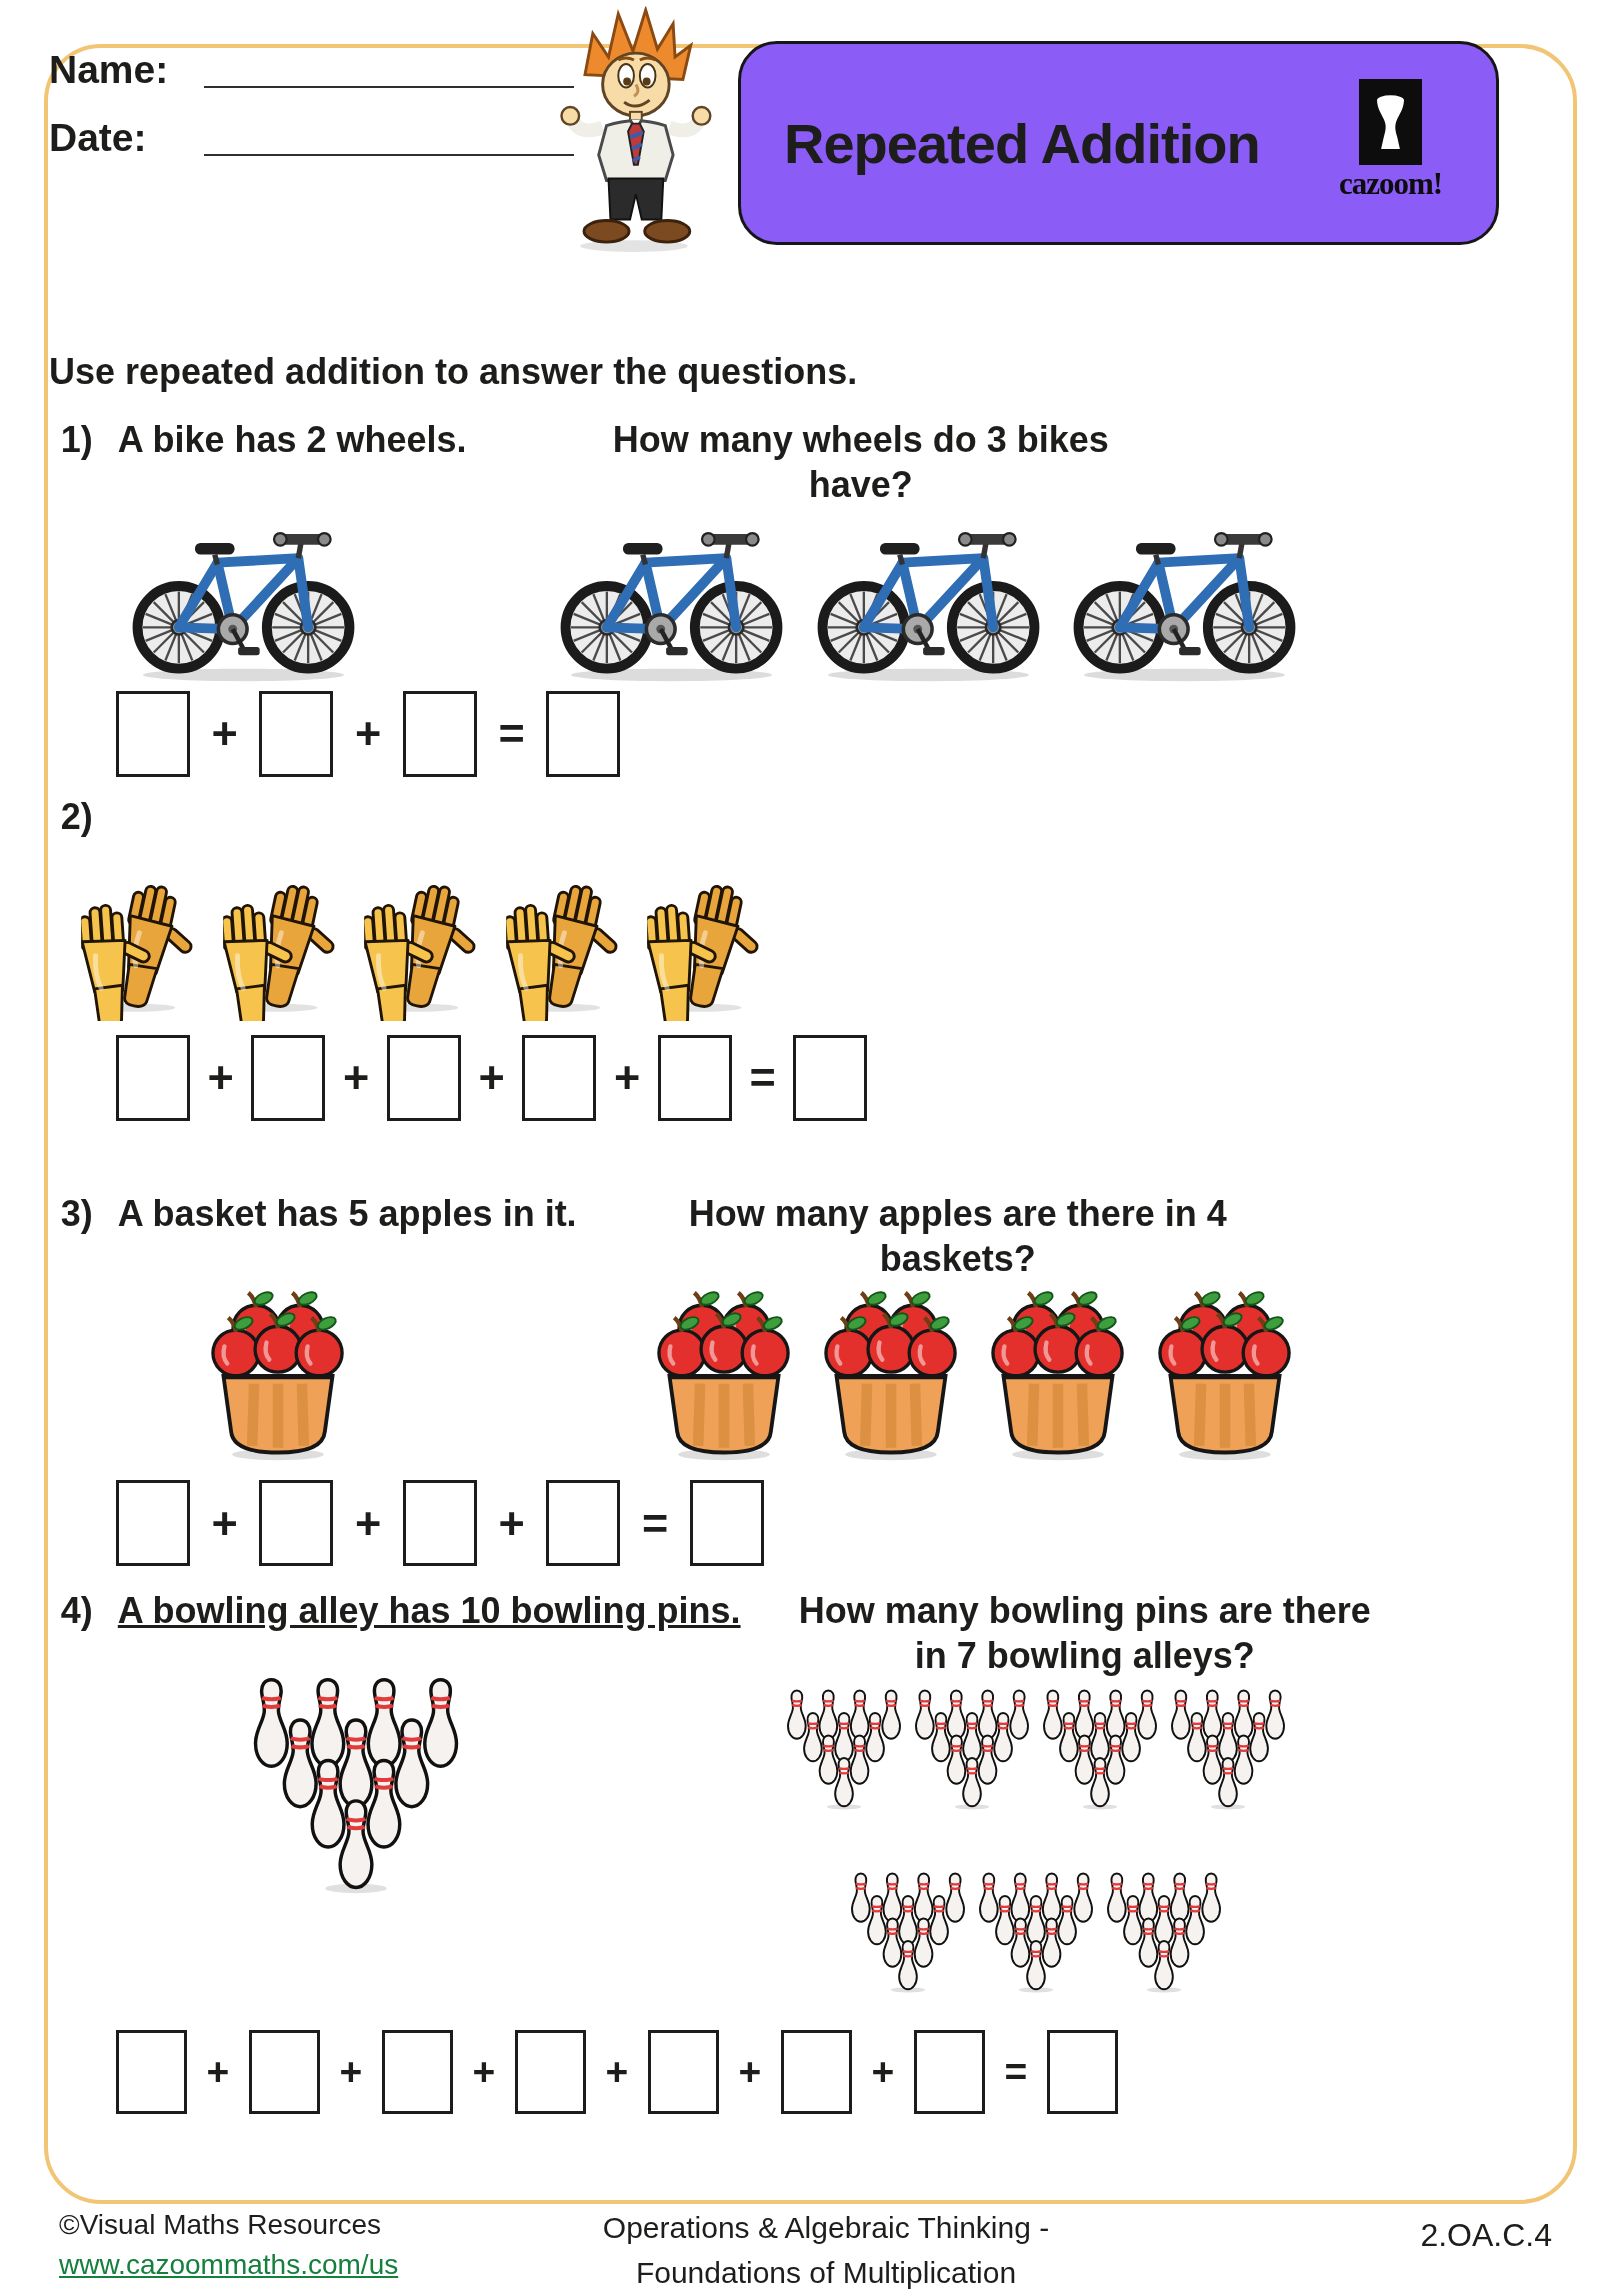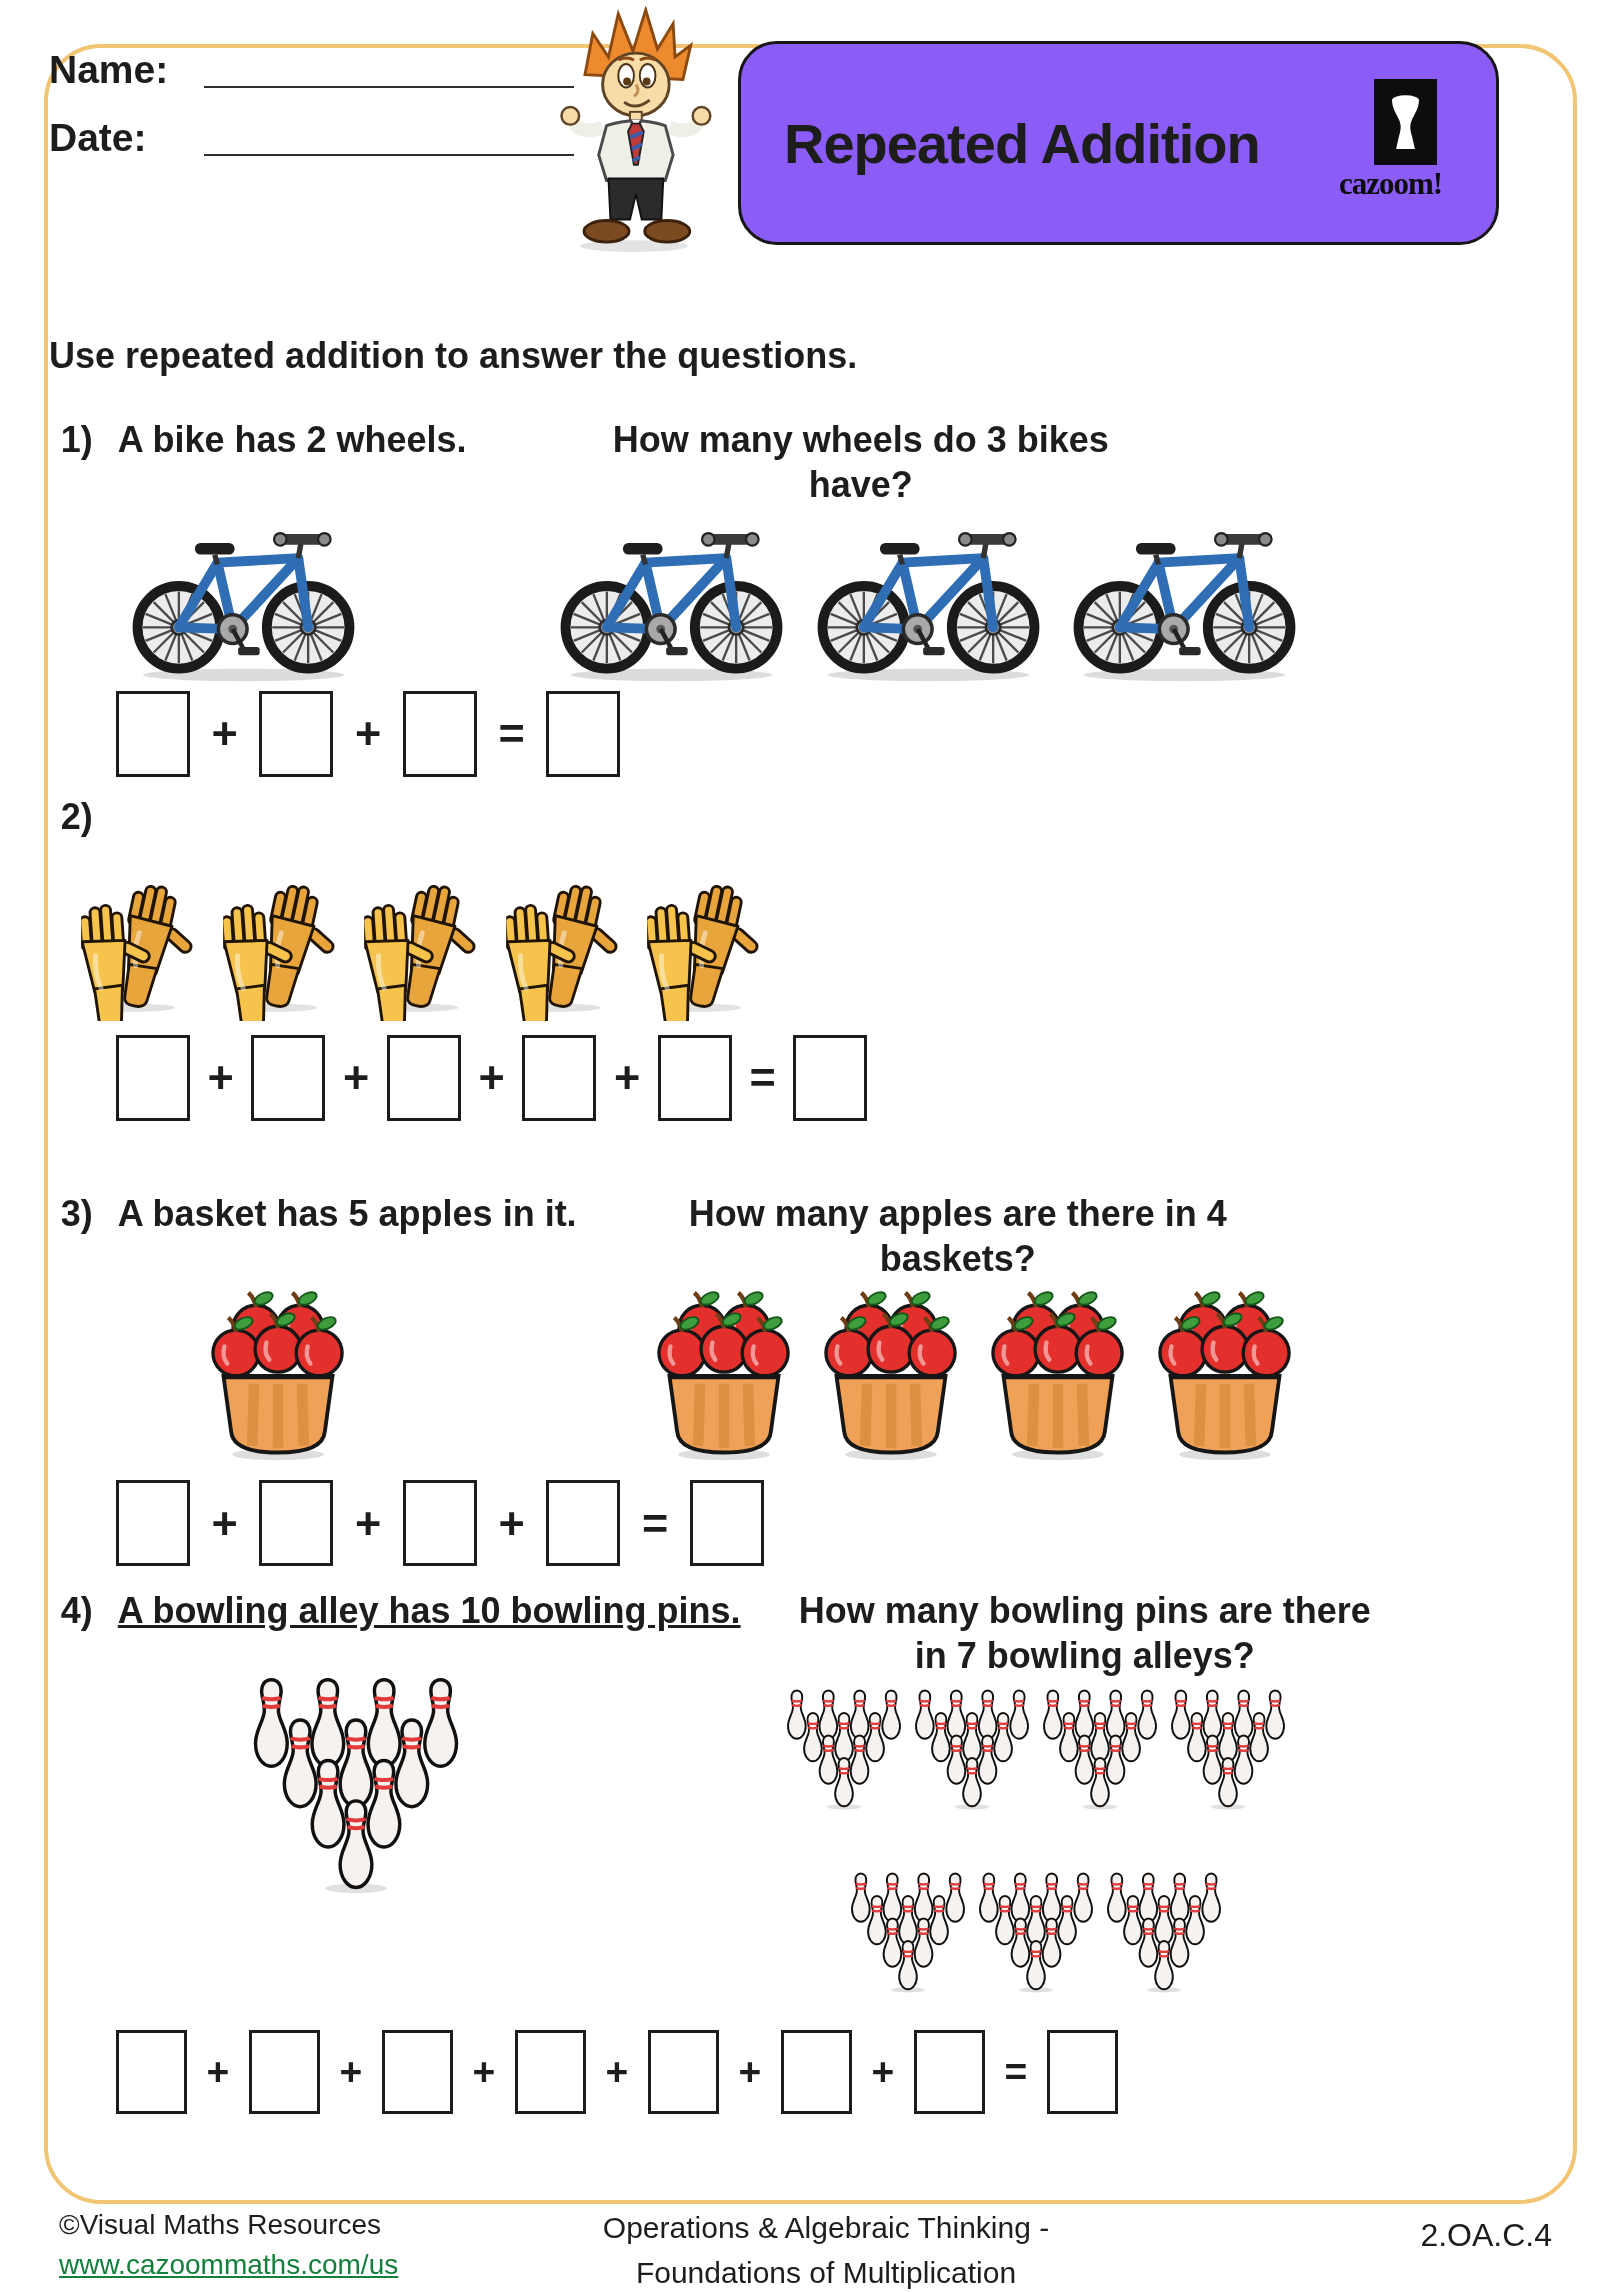--- a/index.html
+++ b/index.html
@@ -10,25 +10,25 @@
   
   .name-date{position:absolute;left:49px;top:47px;}
   .nd-row{display:flex;align-items:flex-end;margin-bottom:23.5px;}
   .nd-label{font-size:39px;font-weight:bold;width:147px;}
   .nd-line{width:370px;border-bottom:2.9px solid #2f2f2f;margin-left:7.8px;margin-bottom:3.9px;height:39px;}
   .mascot{position:absolute;left:537px;top:5.9px;width:188px;height:247px;}
   .title-box{position:absolute;left:738px;top:41px;width:755px;height:198px;
              background:#8b5cf6;border:3.9px solid #161616;border-radius:39px;
              display:flex;align-items:center;}
   .title-text{margin-left:43px;font-size:56px;font-weight:bold;letter-spacing:-1px;}
-  .logo{position:absolute;right:24px;top:35px;width:133px;text-align:left;}
+  .logo{position:absolute;right:39px;top:35px;width:133px;text-align:center;}
   .logo-drum{width:63px;height:86px;background:#0d0d0d;margin:0 auto;display:flex;align-items:center;justify-content:center;}
   .logo-drum svg{width:47px;height:71px;}
   .logo-text{font-family:"Liberation Serif",serif;font-weight:bold;font-size:31px;color:#0d0d0d;letter-spacing:-1px;margin-top:1px;}
-  .instructions{position:absolute;left:49px;top:335px;font-size:36px;font-weight:bold;}
+  .instructions{position:absolute;left:49px;top:351px;font-size:36px;font-weight:bold;}
   
   .question{position:absolute;left:49px;right:39px;}
   .q1{top:417px}.q2{top:794px}.q3{top:1191px}.q4{top:1588px}
   .prompt{display:flex;font-size:36px;font-weight:bold;line-height:45px;}
   .qnum{width:57px;flex:none;padding-left:11.8px;}
   .lead{flex:none;}
   .q1 .lead{width:449px;}
   .q3 .lead{width:546px;}
   .q4 .lead{width:673px;text-decoration:underline;}
   .tail{flex:none;max-width:588px;text-align:center;}

